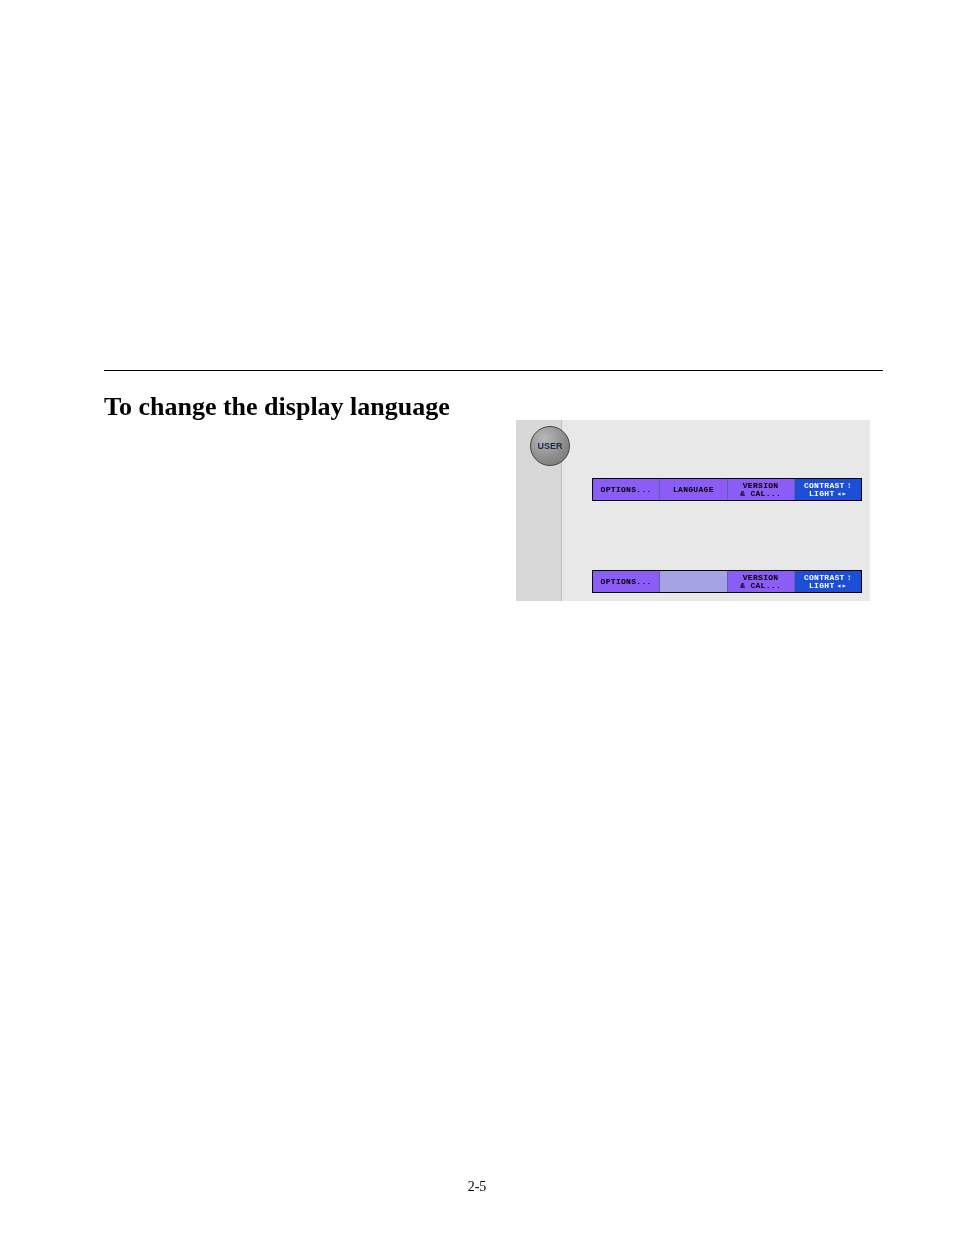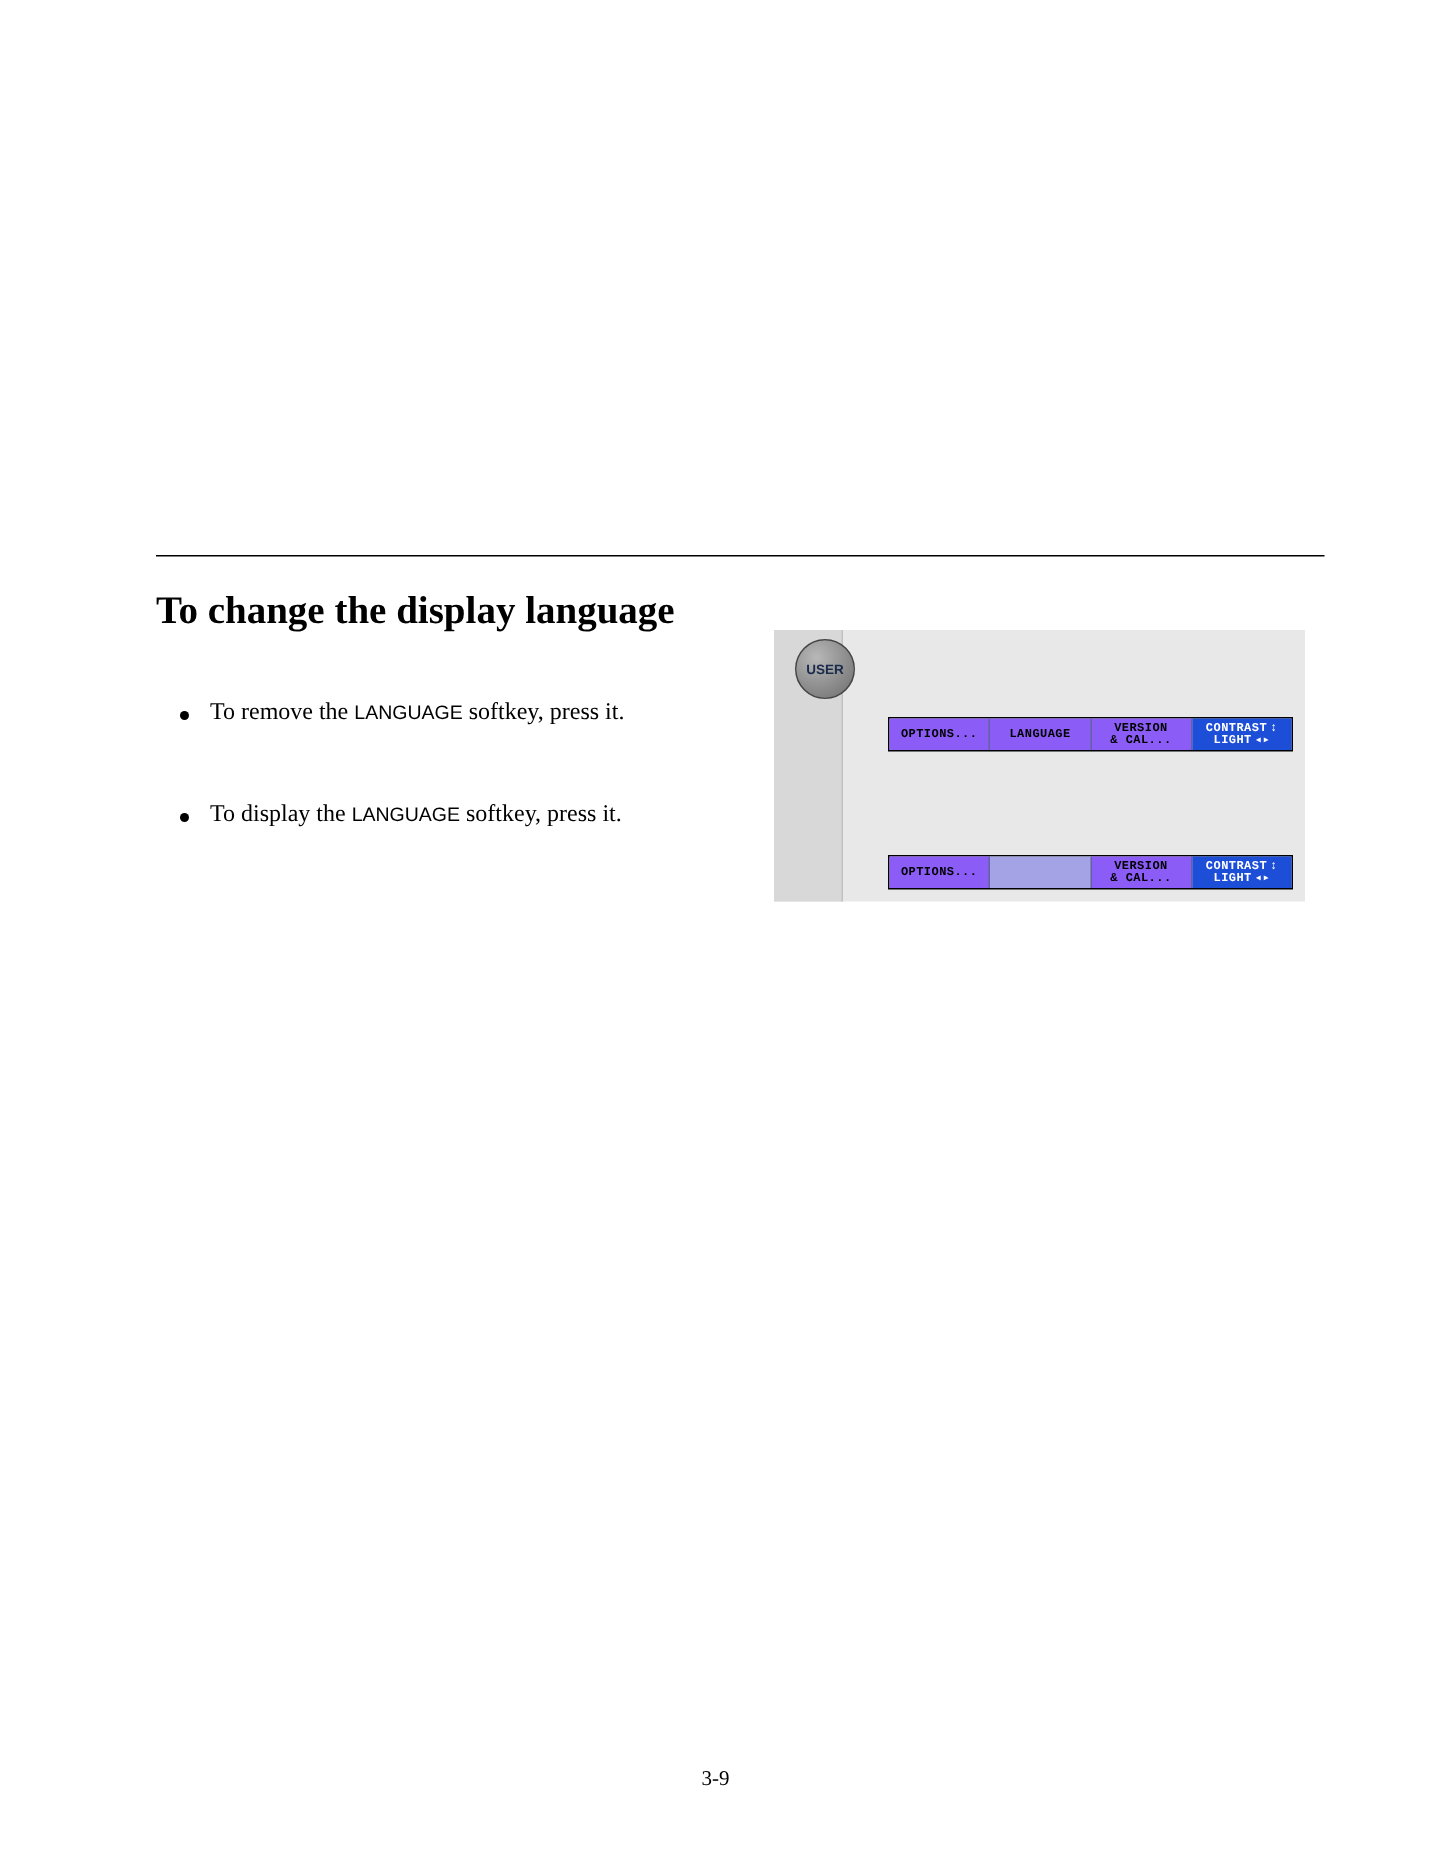--- a/index.html
+++ b/index.html
@@ -155,34 +155,20 @@
   }
 </style>
 </head>
 <body>
 <div class="page">
 
   <div class="hr-line"></div>
 
   <div class="heading">To change the display language</div>
 
-  <div class="bullets">
-    <div class="bullet-row">
-      <div class="bullet-dot"></div>
-      <div class="bullet-text">
-        <span>To remove the </span><span class="key">LANGUAGE</span><span> softkey, press it.</span>
-      </div>
-    </div>
-    <div class="bullet-row">
-      <div class="bullet-dot"></div>
-      <div class="bullet-text">
-        <span>To display the </span><span class="key">LANGUAGE</span><span> softkey, press it.</span>
-      </div>
-    </div>
-  </div>
 
   <div class="panel">
     <div class="device-pane"></div>
     <div class="user-btn">
       <span>USER</span>
     </div>
 
     <div class="softkey-bar bar1">
       <div class="softkey">
         <span class="line">OPTIONS...</span>
@@ -211,15 +197,15 @@
         <span class="line">VERSION</span>
         <span class="line">&amp; CAL...</span>
       </div>
       <div class="softkey selected">
         <span class="line"><span>CONTRAST</span><span class="arrow-ud">↕</span></span>
         <span class="line"><span>LIGHT</span><span class="arrow-lr">◂▸</span></span>
       </div>
     </div>
   </div>
 
-  <div class="footer">3-9</div>
+  <div class="footer">2-5</div>
 
 </div>
 
 </body></html>

